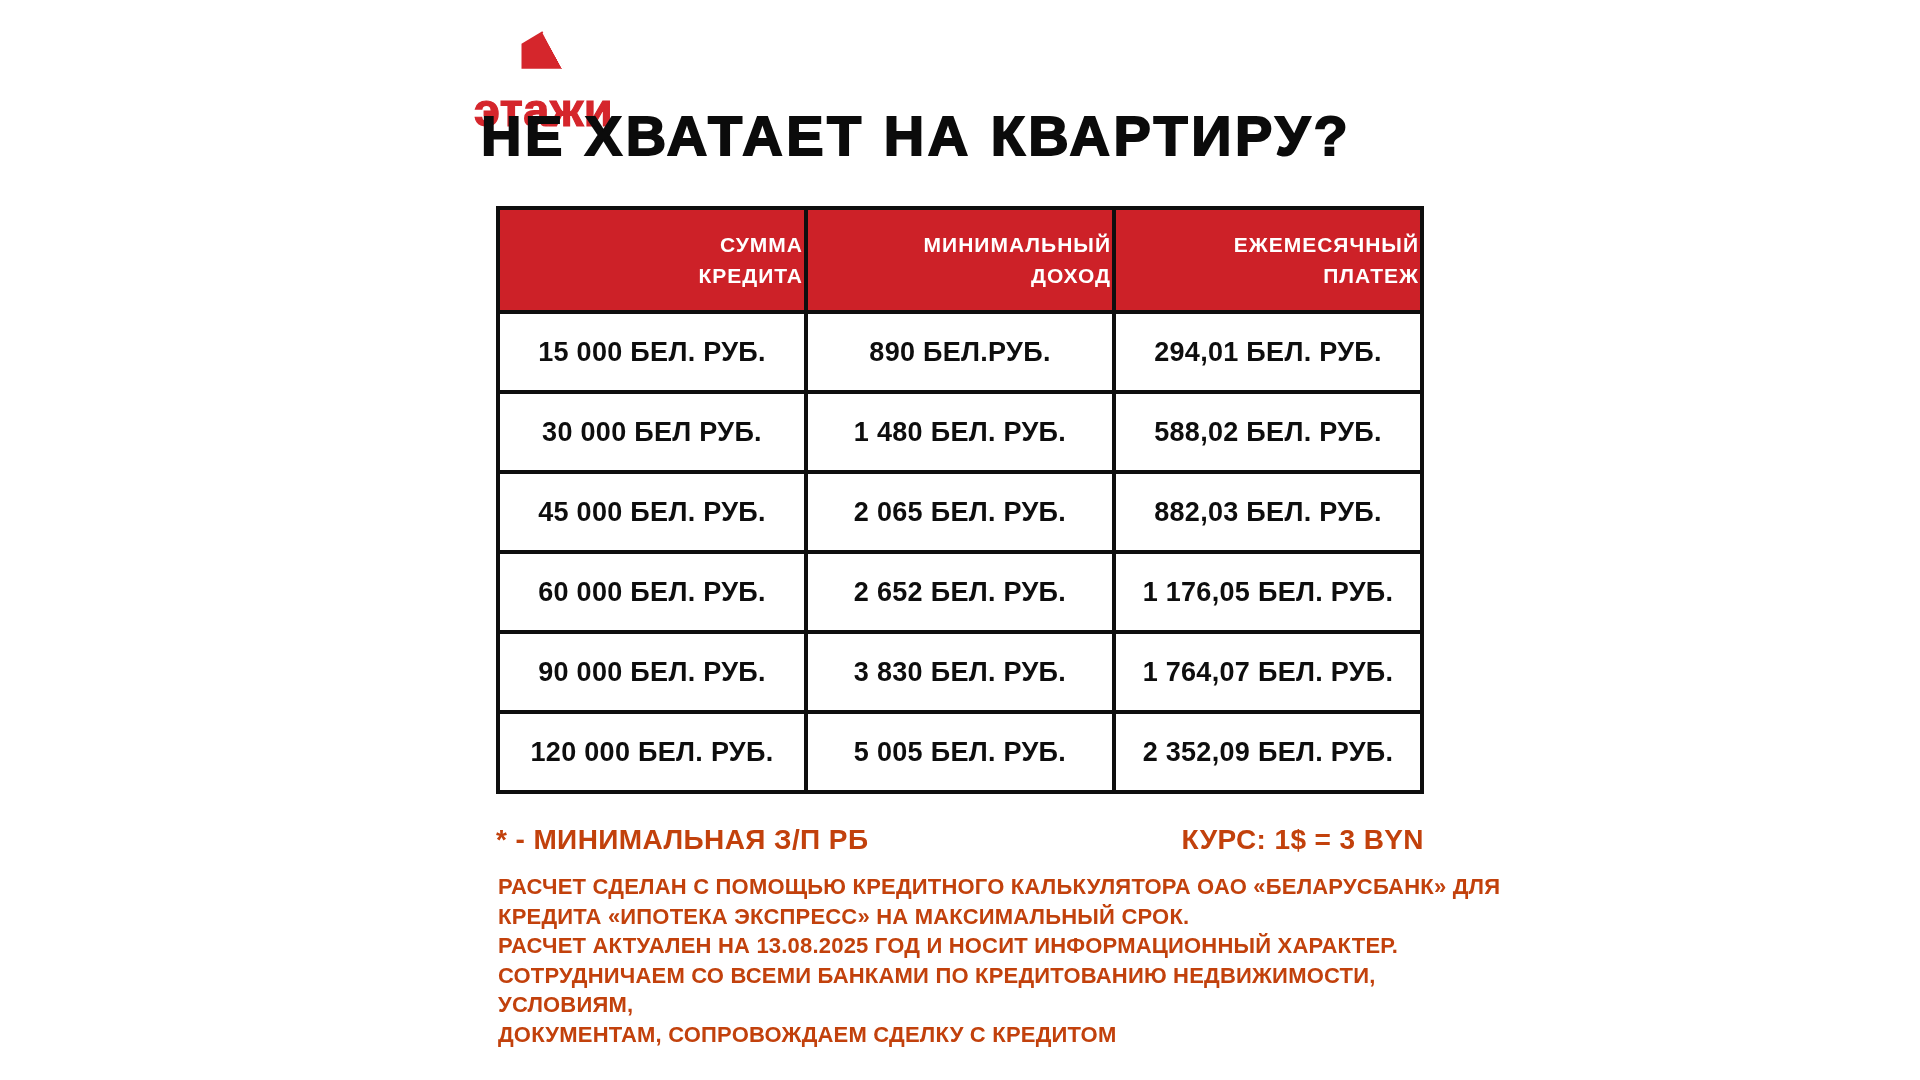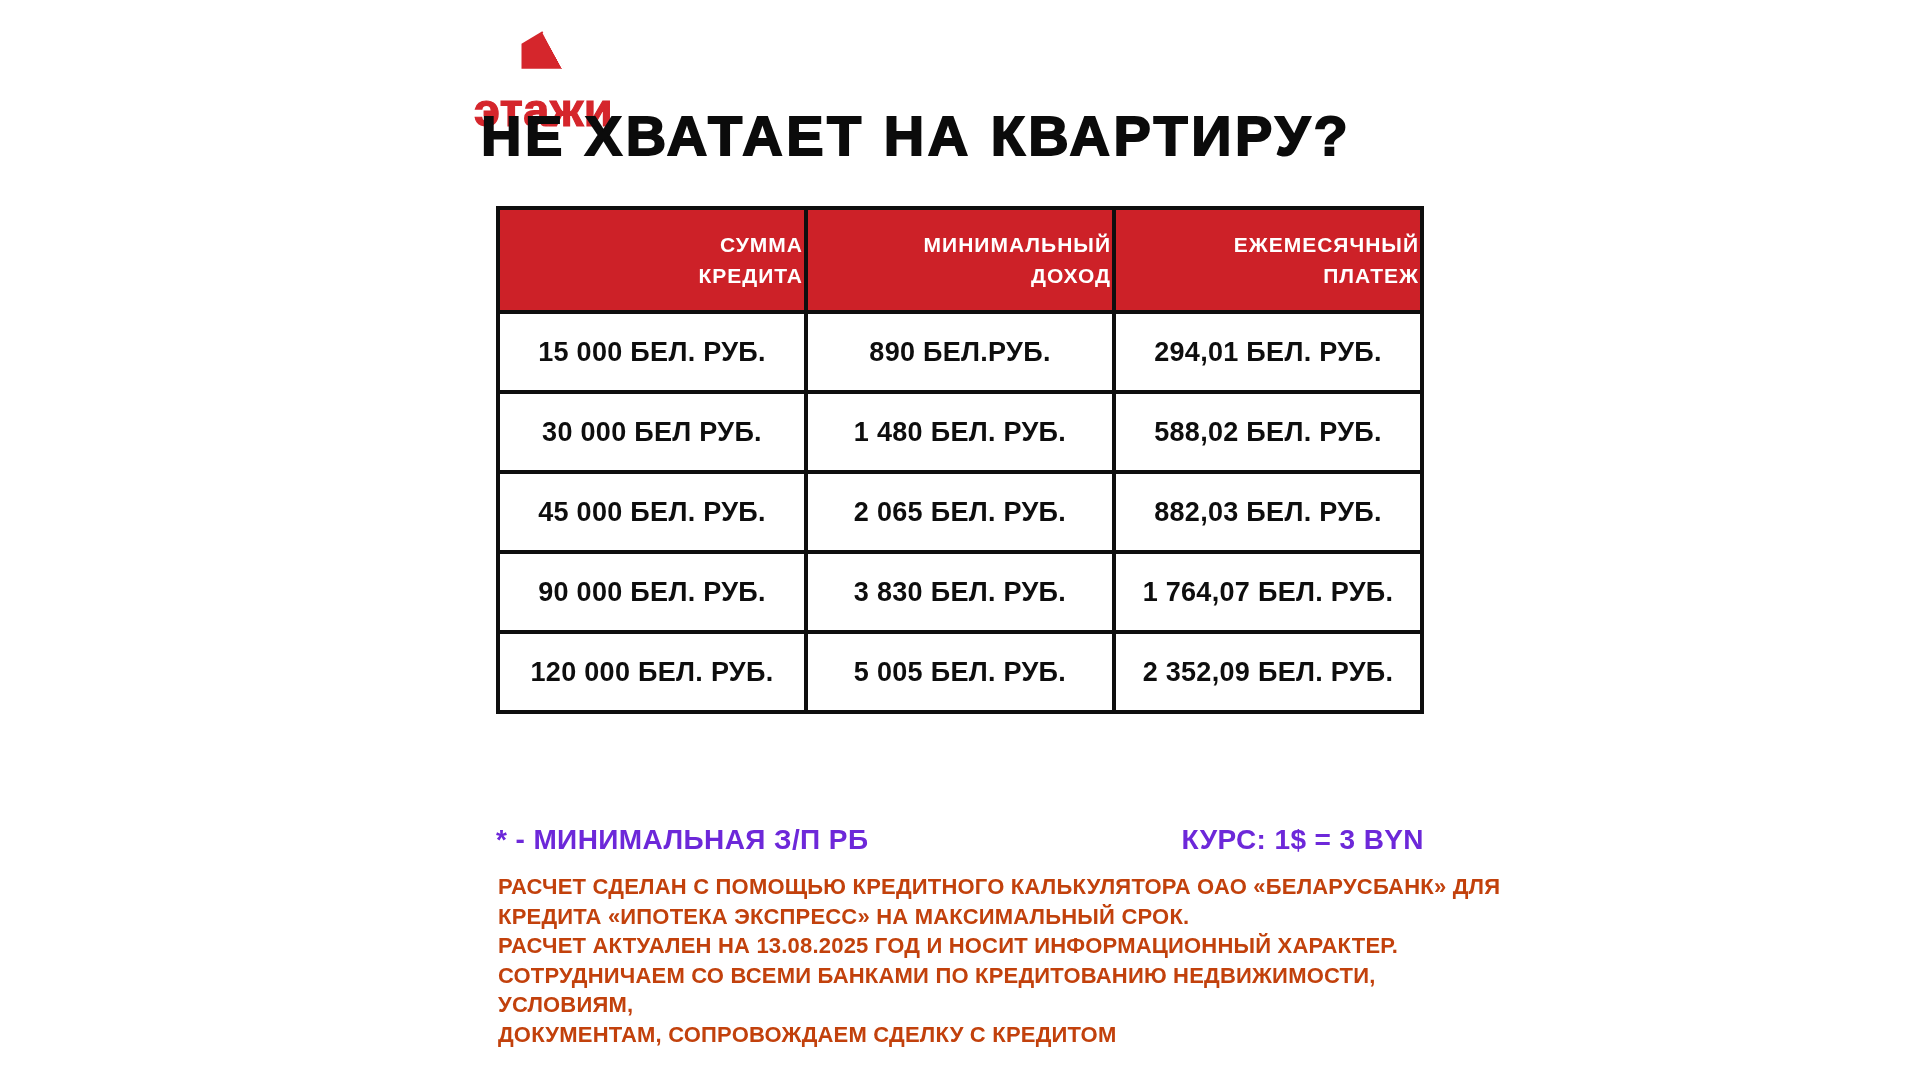--- a/index.html
+++ b/index.html
@@ -82,21 +82,21 @@
   .footnote-row {
     position: absolute;
     left: 496px;
     top: 824px;
     width: 928px;
     display: flex;
     justify-content: space-between;
     align-items: flex-end;
     font-size: 28px;
     font-weight: 700;
-    color: #6d28d9;
+    color: #c2410c;
     letter-spacing: 0.4px;
   }
   .disclaimer {
     position: absolute;
     left: 498px;
     top: 872px;
     width: 950px;
     font-size: 22px;
     font-weight: 600;
     color: #c2410c;
@@ -151,20 +151,25 @@
         <td>30 000 БЕЛ РУБ.</td>
         <td>1 480 БЕЛ. РУБ.</td>
         <td>588,02 БЕЛ. РУБ.</td>
       </tr>
       <tr>
         <td>45 000 БЕЛ. РУБ.</td>
         <td>2 065 БЕЛ. РУБ.</td>
         <td>882,03 БЕЛ. РУБ.</td>
       </tr>
       <tr>
+        <td>60 000 БЕЛ. РУБ.</td>
+        <td>2 652 БЕЛ. РУБ.</td>
+        <td>1 176,05 БЕЛ. РУБ.</td>
+      </tr>
+      <tr>
         <td>90 000 БЕЛ. РУБ.</td>
         <td>3 830 БЕЛ. РУБ.</td>
         <td>1 764,07 БЕЛ. РУБ.</td>
       </tr>
       <tr>
         <td>120 000 БЕЛ. РУБ.</td>
         <td>5 005 БЕЛ. РУБ.</td>
         <td>2 352,09 БЕЛ. РУБ.</td>
       </tr>
     </tbody>

